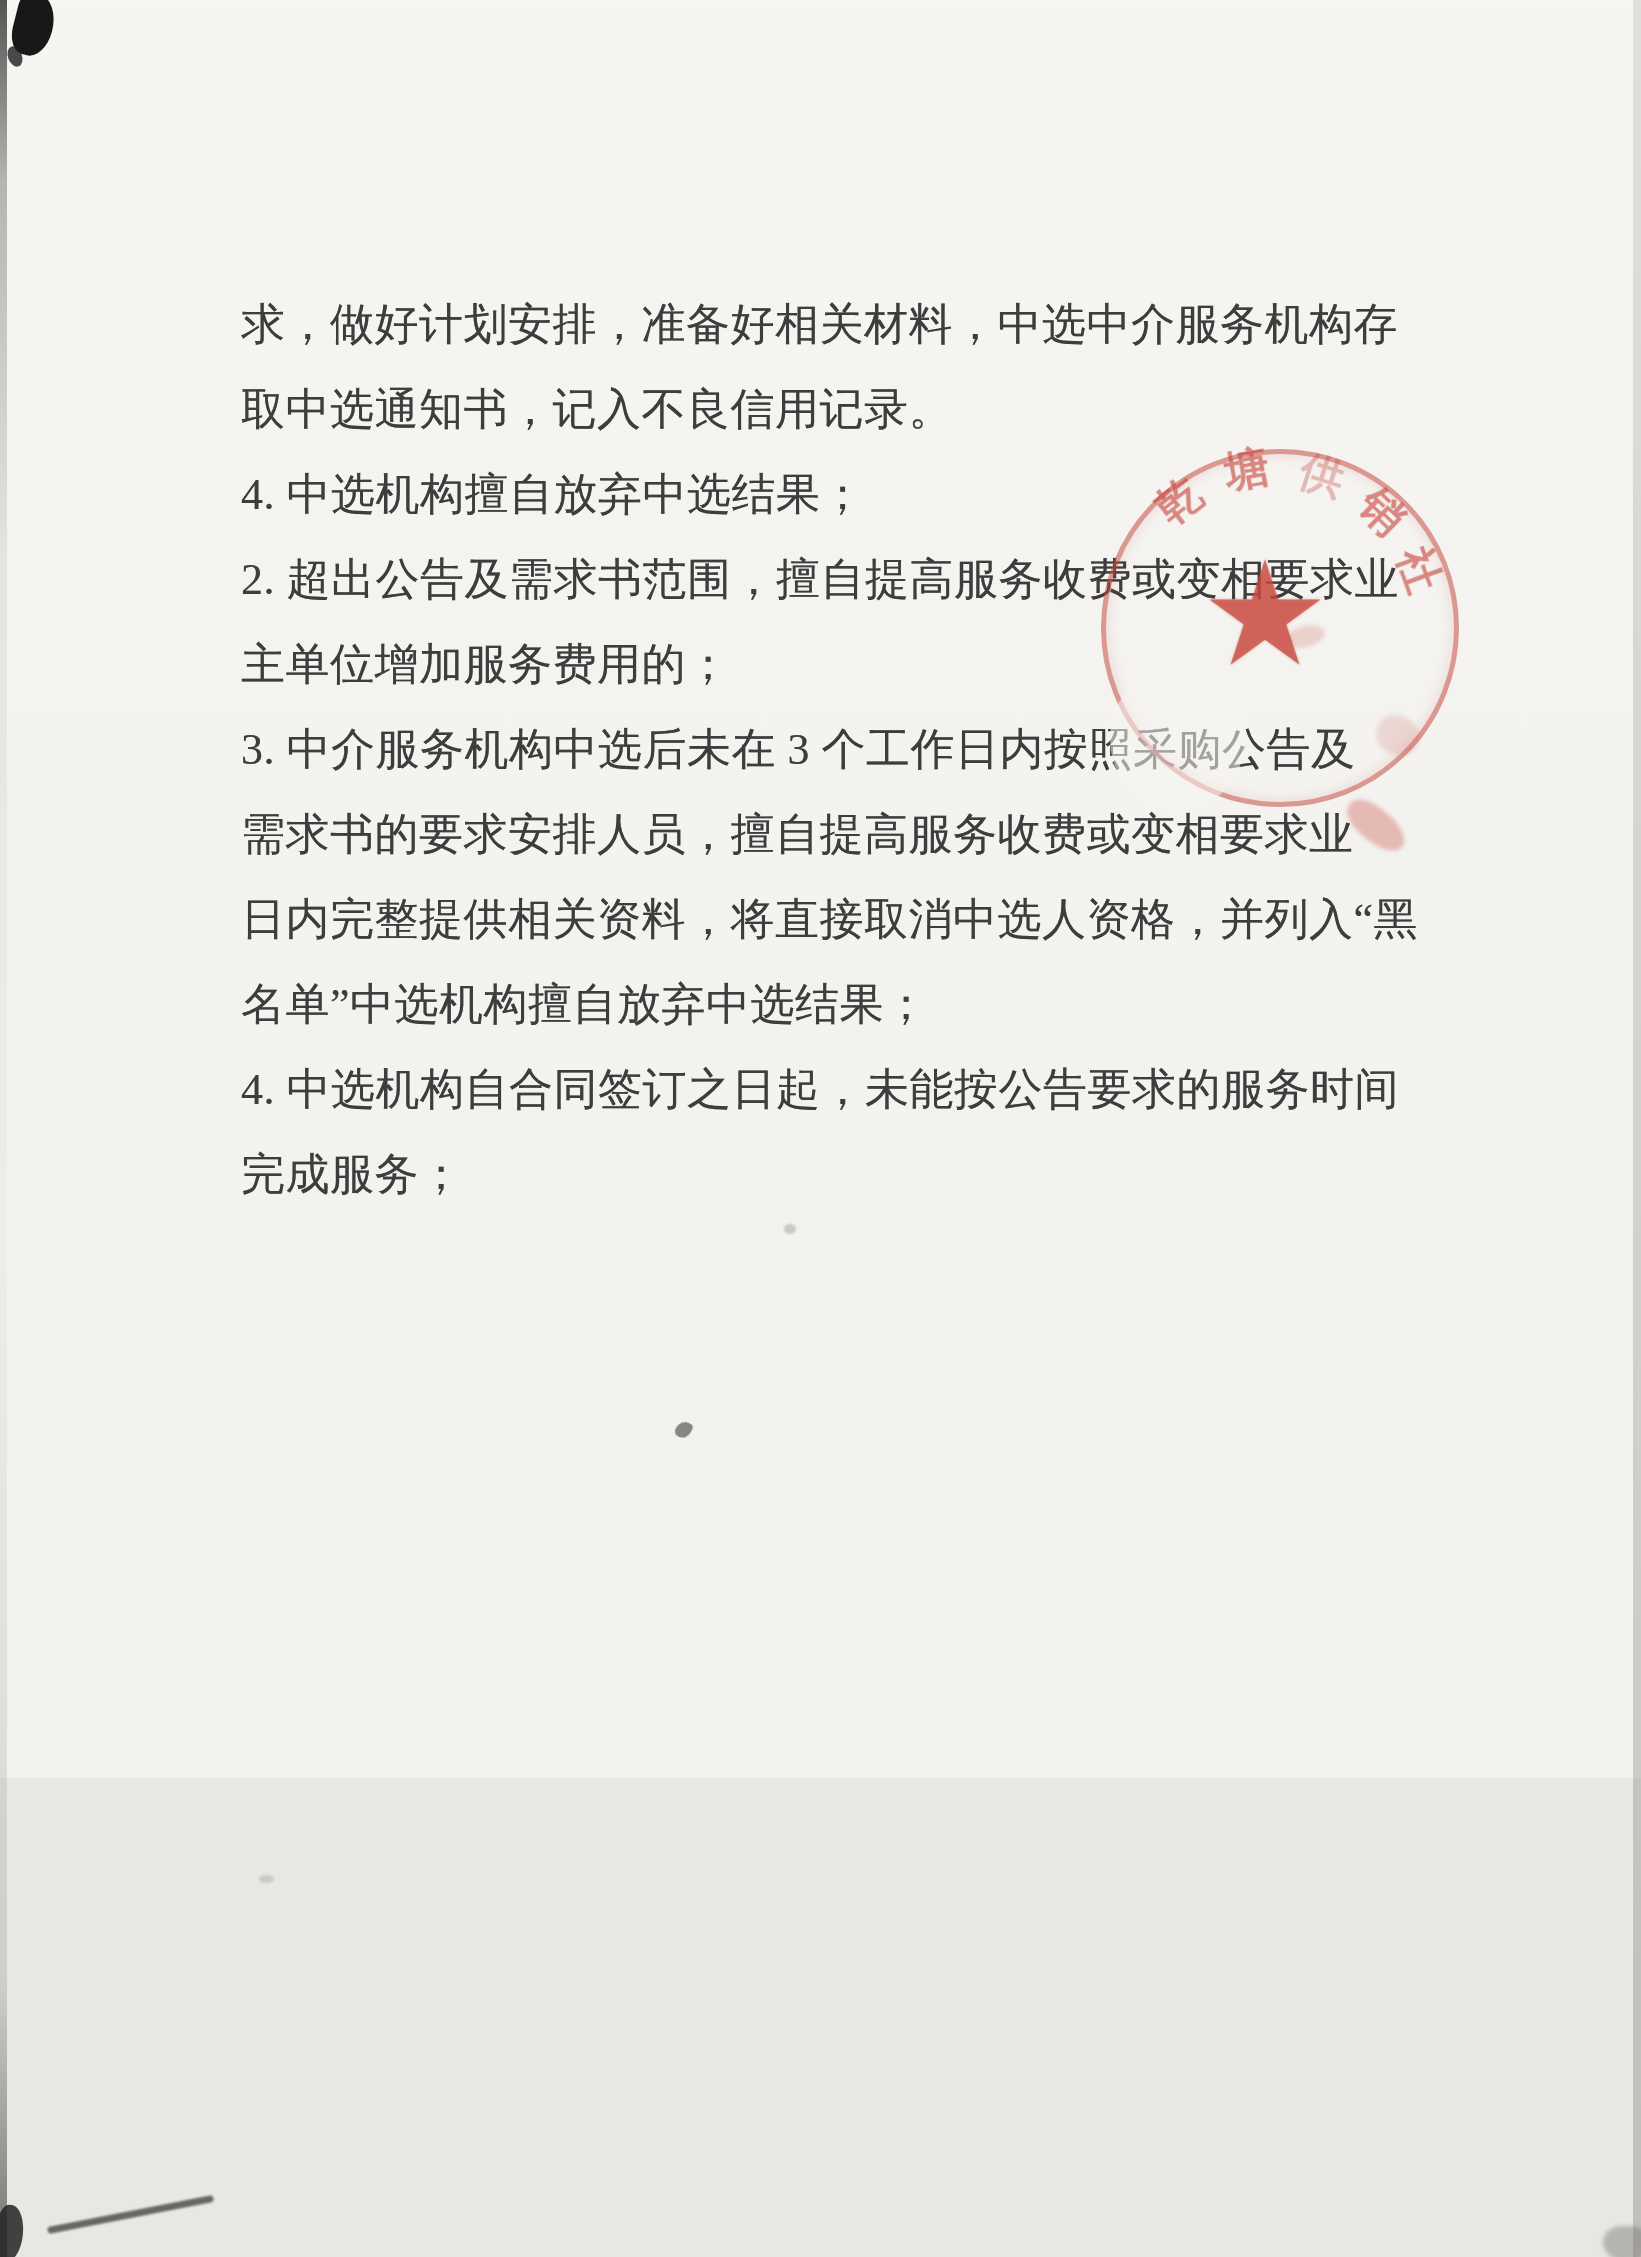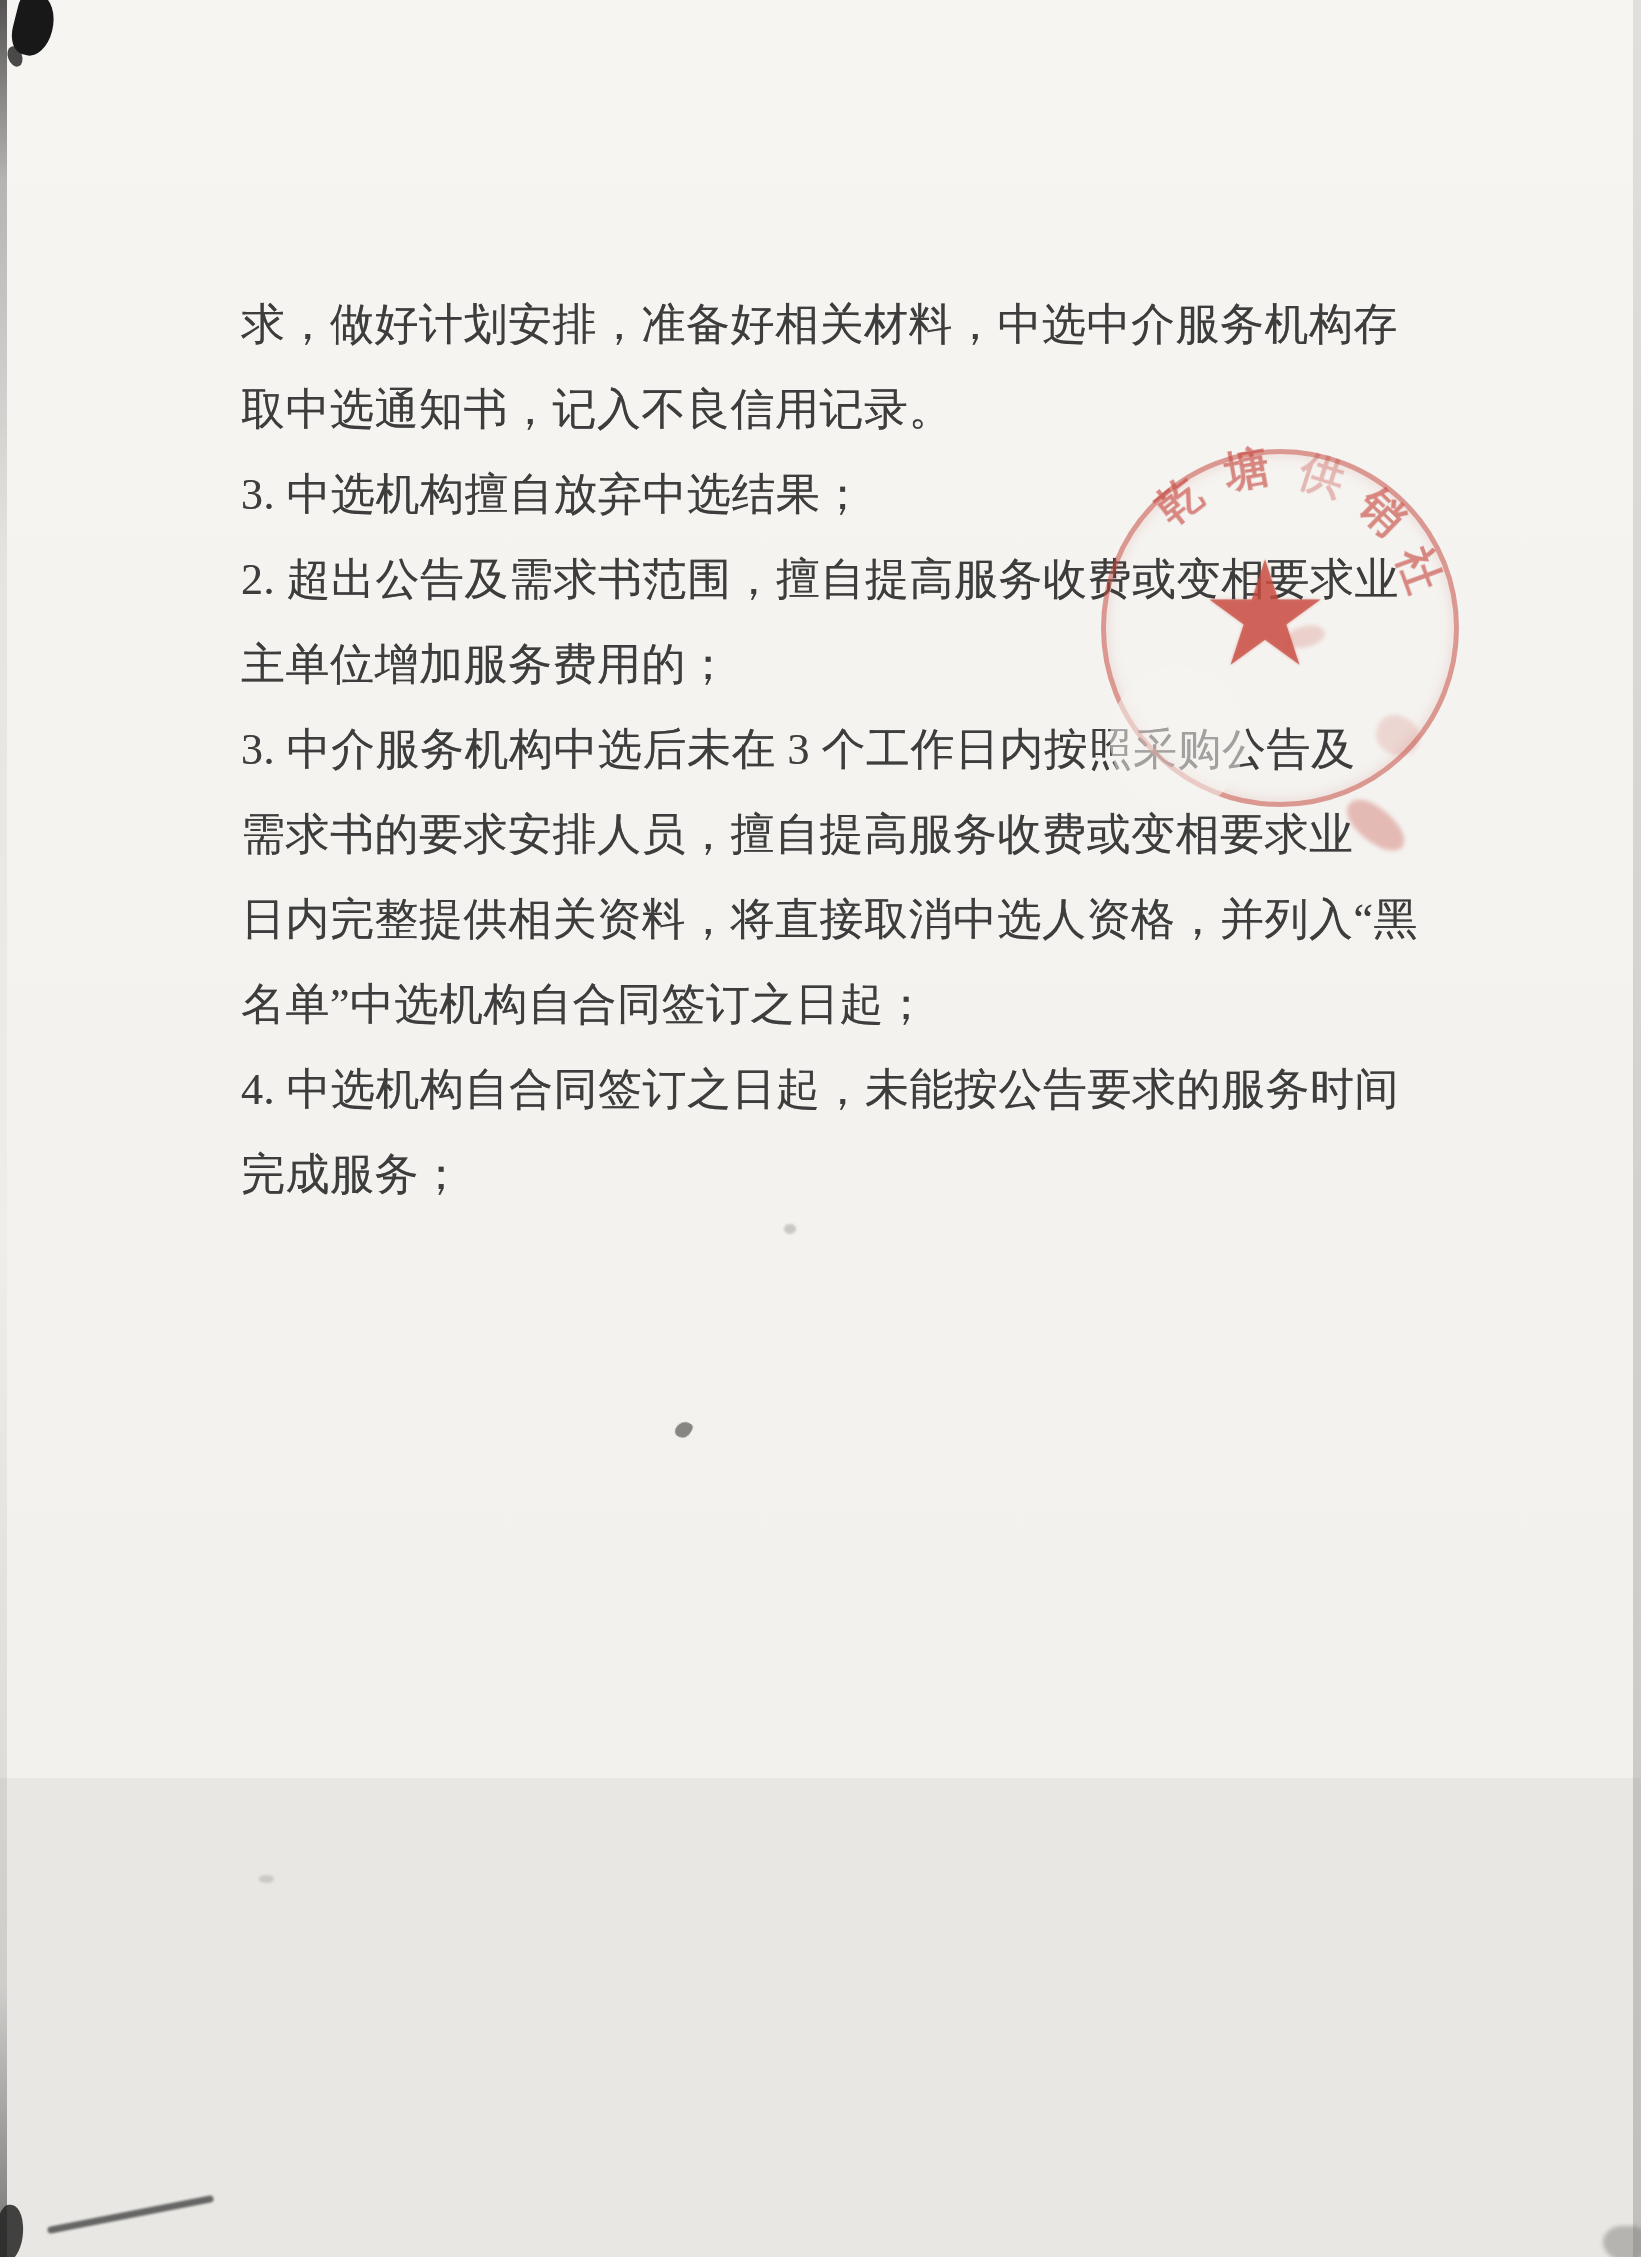--- a/index.html
+++ b/index.html
@@ -108,27 +108,27 @@
   }
 </style>
 </head>
 <body>
 
 <div class="page">
 
   <div class="textblock">
     <div class="line">求，做好计划安排，准备好相关材料，中选中介服务机构存</div>
     <div class="line">取中选通知书，记入不良信用记录。</div>
-    <div class="line">3. 中选机构擅自放弃中选结果；</div>
+    <div class="line">4. 中选机构擅自放弃中选结果；</div>
     <div class="line">2. 超出公告及需求书范围，擅自提高服务收费或变相要求业</div>
     <div class="line">主单位增加服务费用的；</div>
     <div class="line">3. 中介服务机构中选后未在 3 个工作日内按照采购公告及</div>
     <div class="line">需求书的要求安排人员，擅自提高服务收费或变相要求业</div>
     <div class="line">日内完整提供相关资料，将直接取消中选人资格，并列入“黑</div>
-    <div class="line">名单”中选机构自合同签订之日起；</div>
+    <div class="line">名单”中选机构擅自放弃中选结果；</div>
     <div class="line">4. 中选机构自合同签订之日起，未能按公告要求的服务时间</div>
     <div class="line">完成服务；</div>
   </div>
 
   <div class="seal">
     <div class="seal-ring"></div>
     <div class="seal-fade"></div>
     <span class="seal-star">★</span>
     <span class="arc-char" style="left:1179px;top:501px;transform:translate(-50%,-50%) rotate(-38deg);">乾</span>
     <span class="arc-char" style="left:1247px;top:470px;transform:translate(-50%,-50%) rotate(-10deg);">塘</span>

